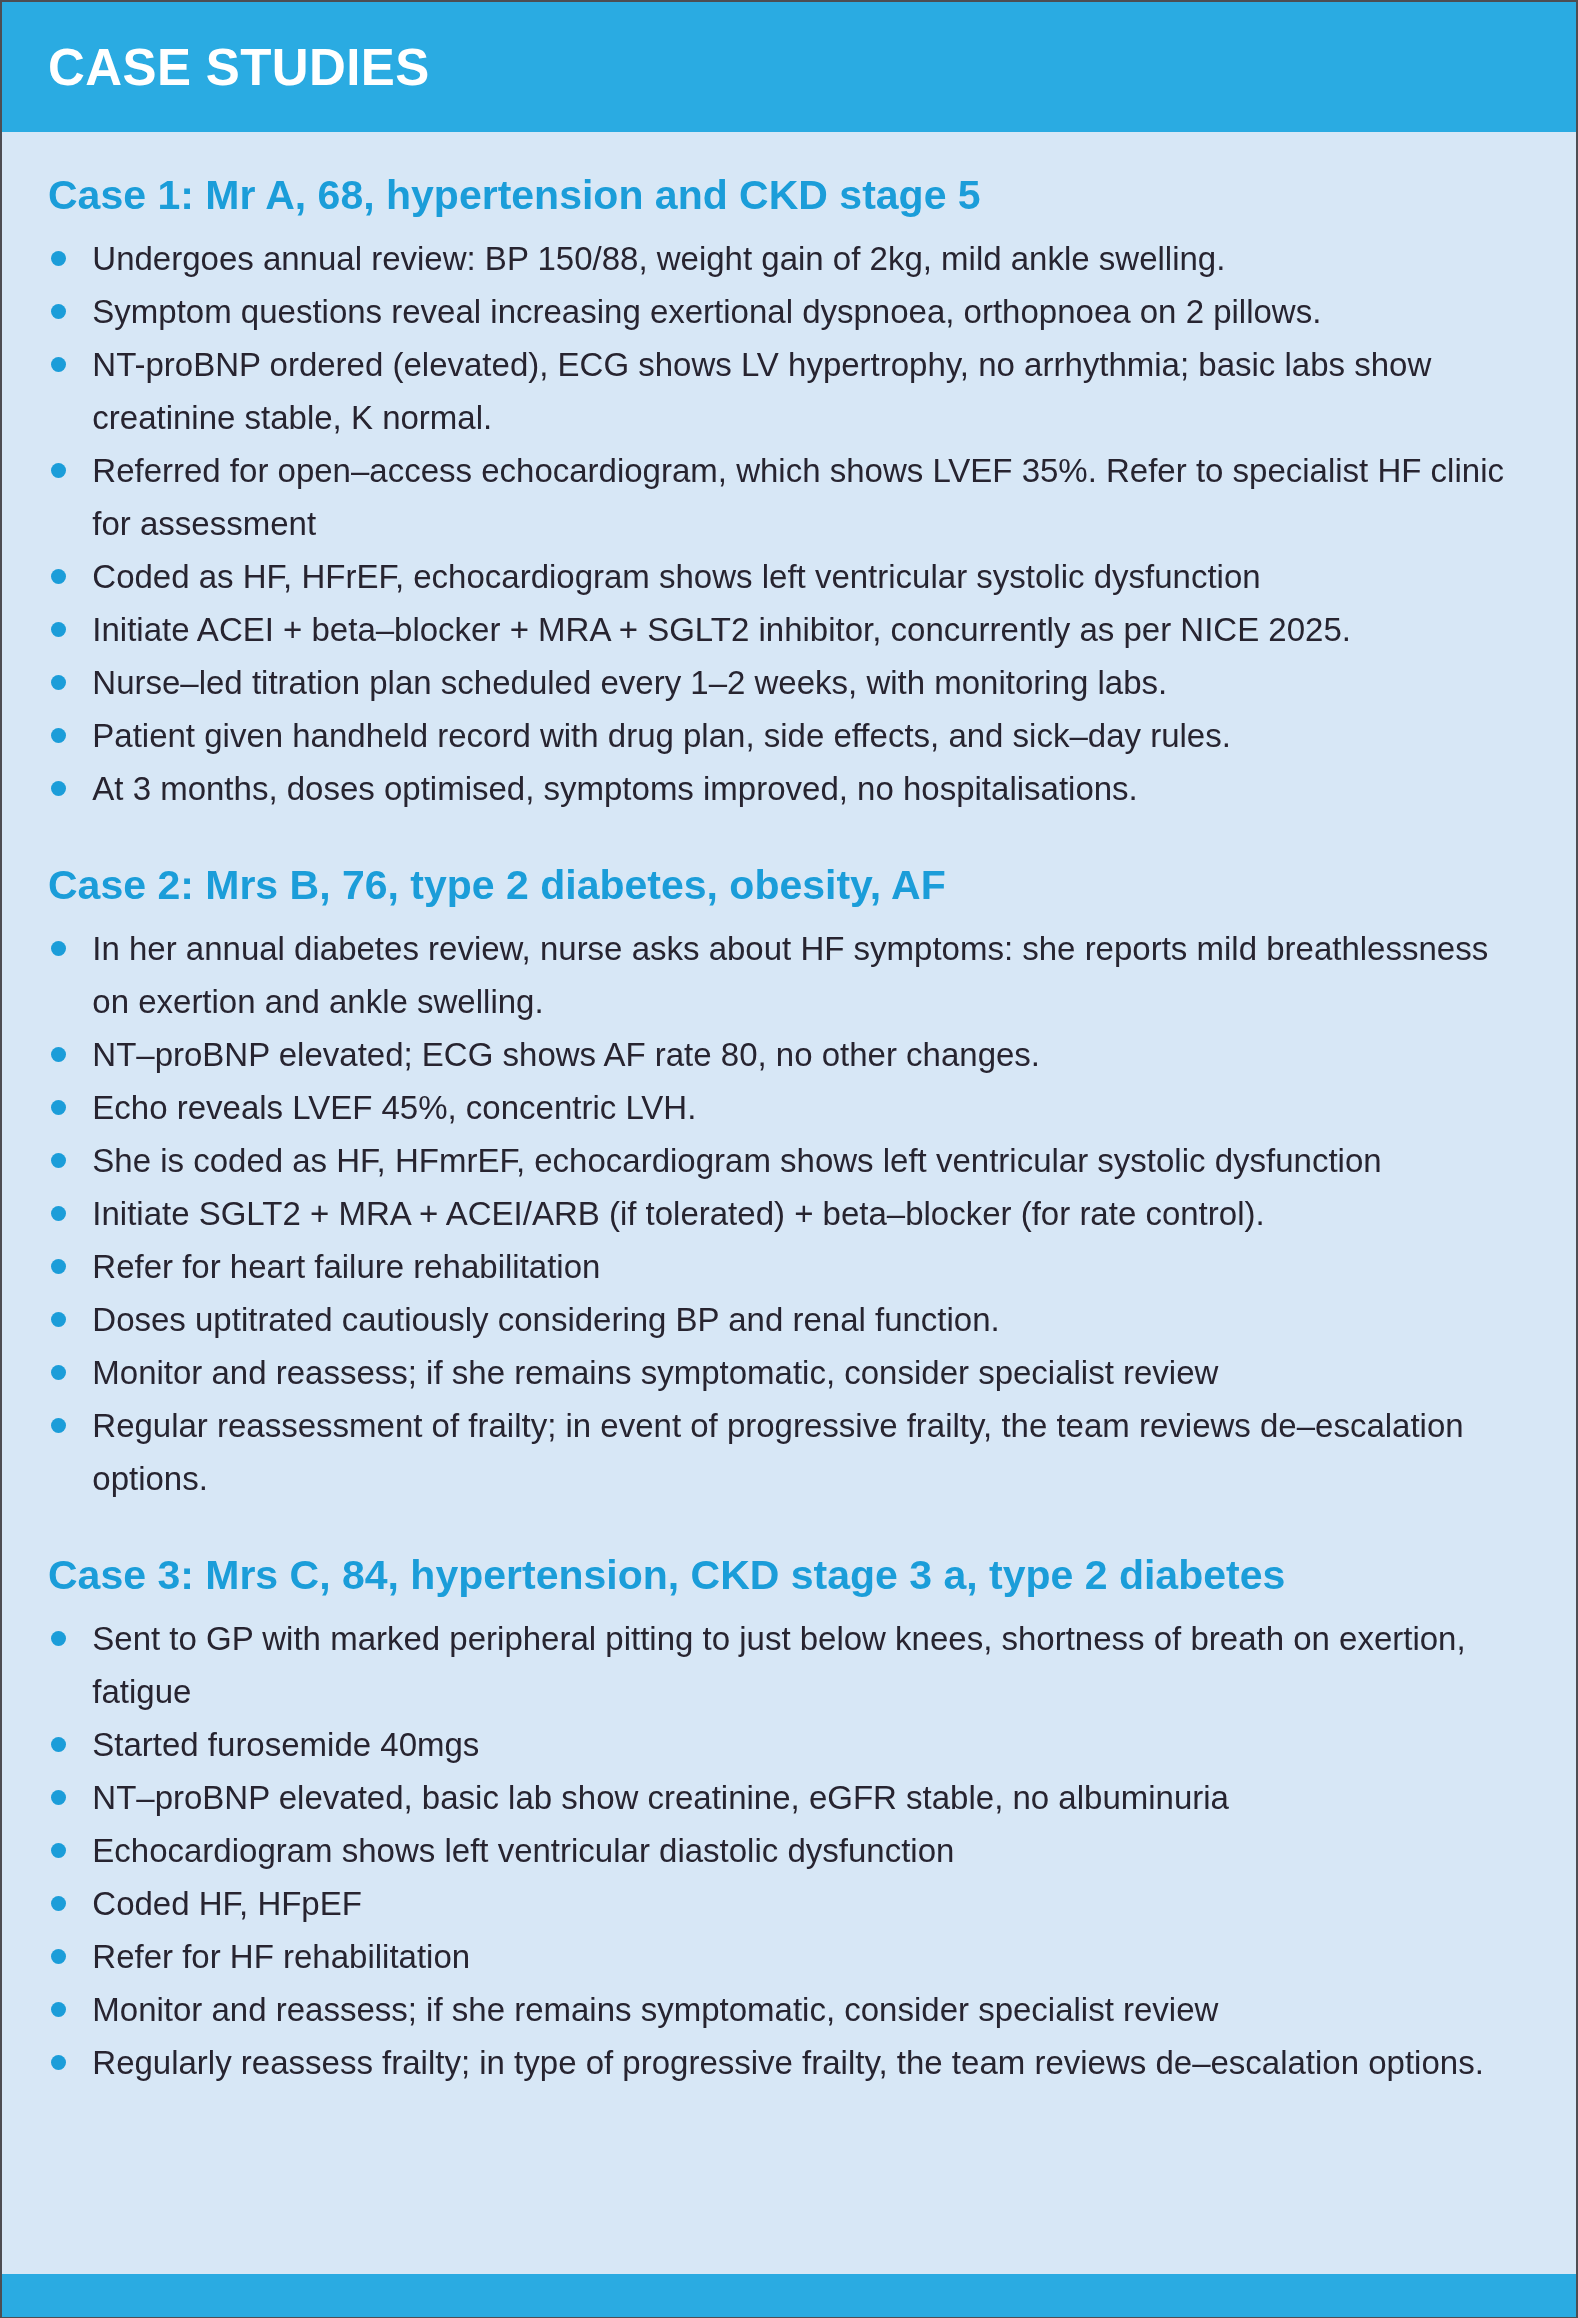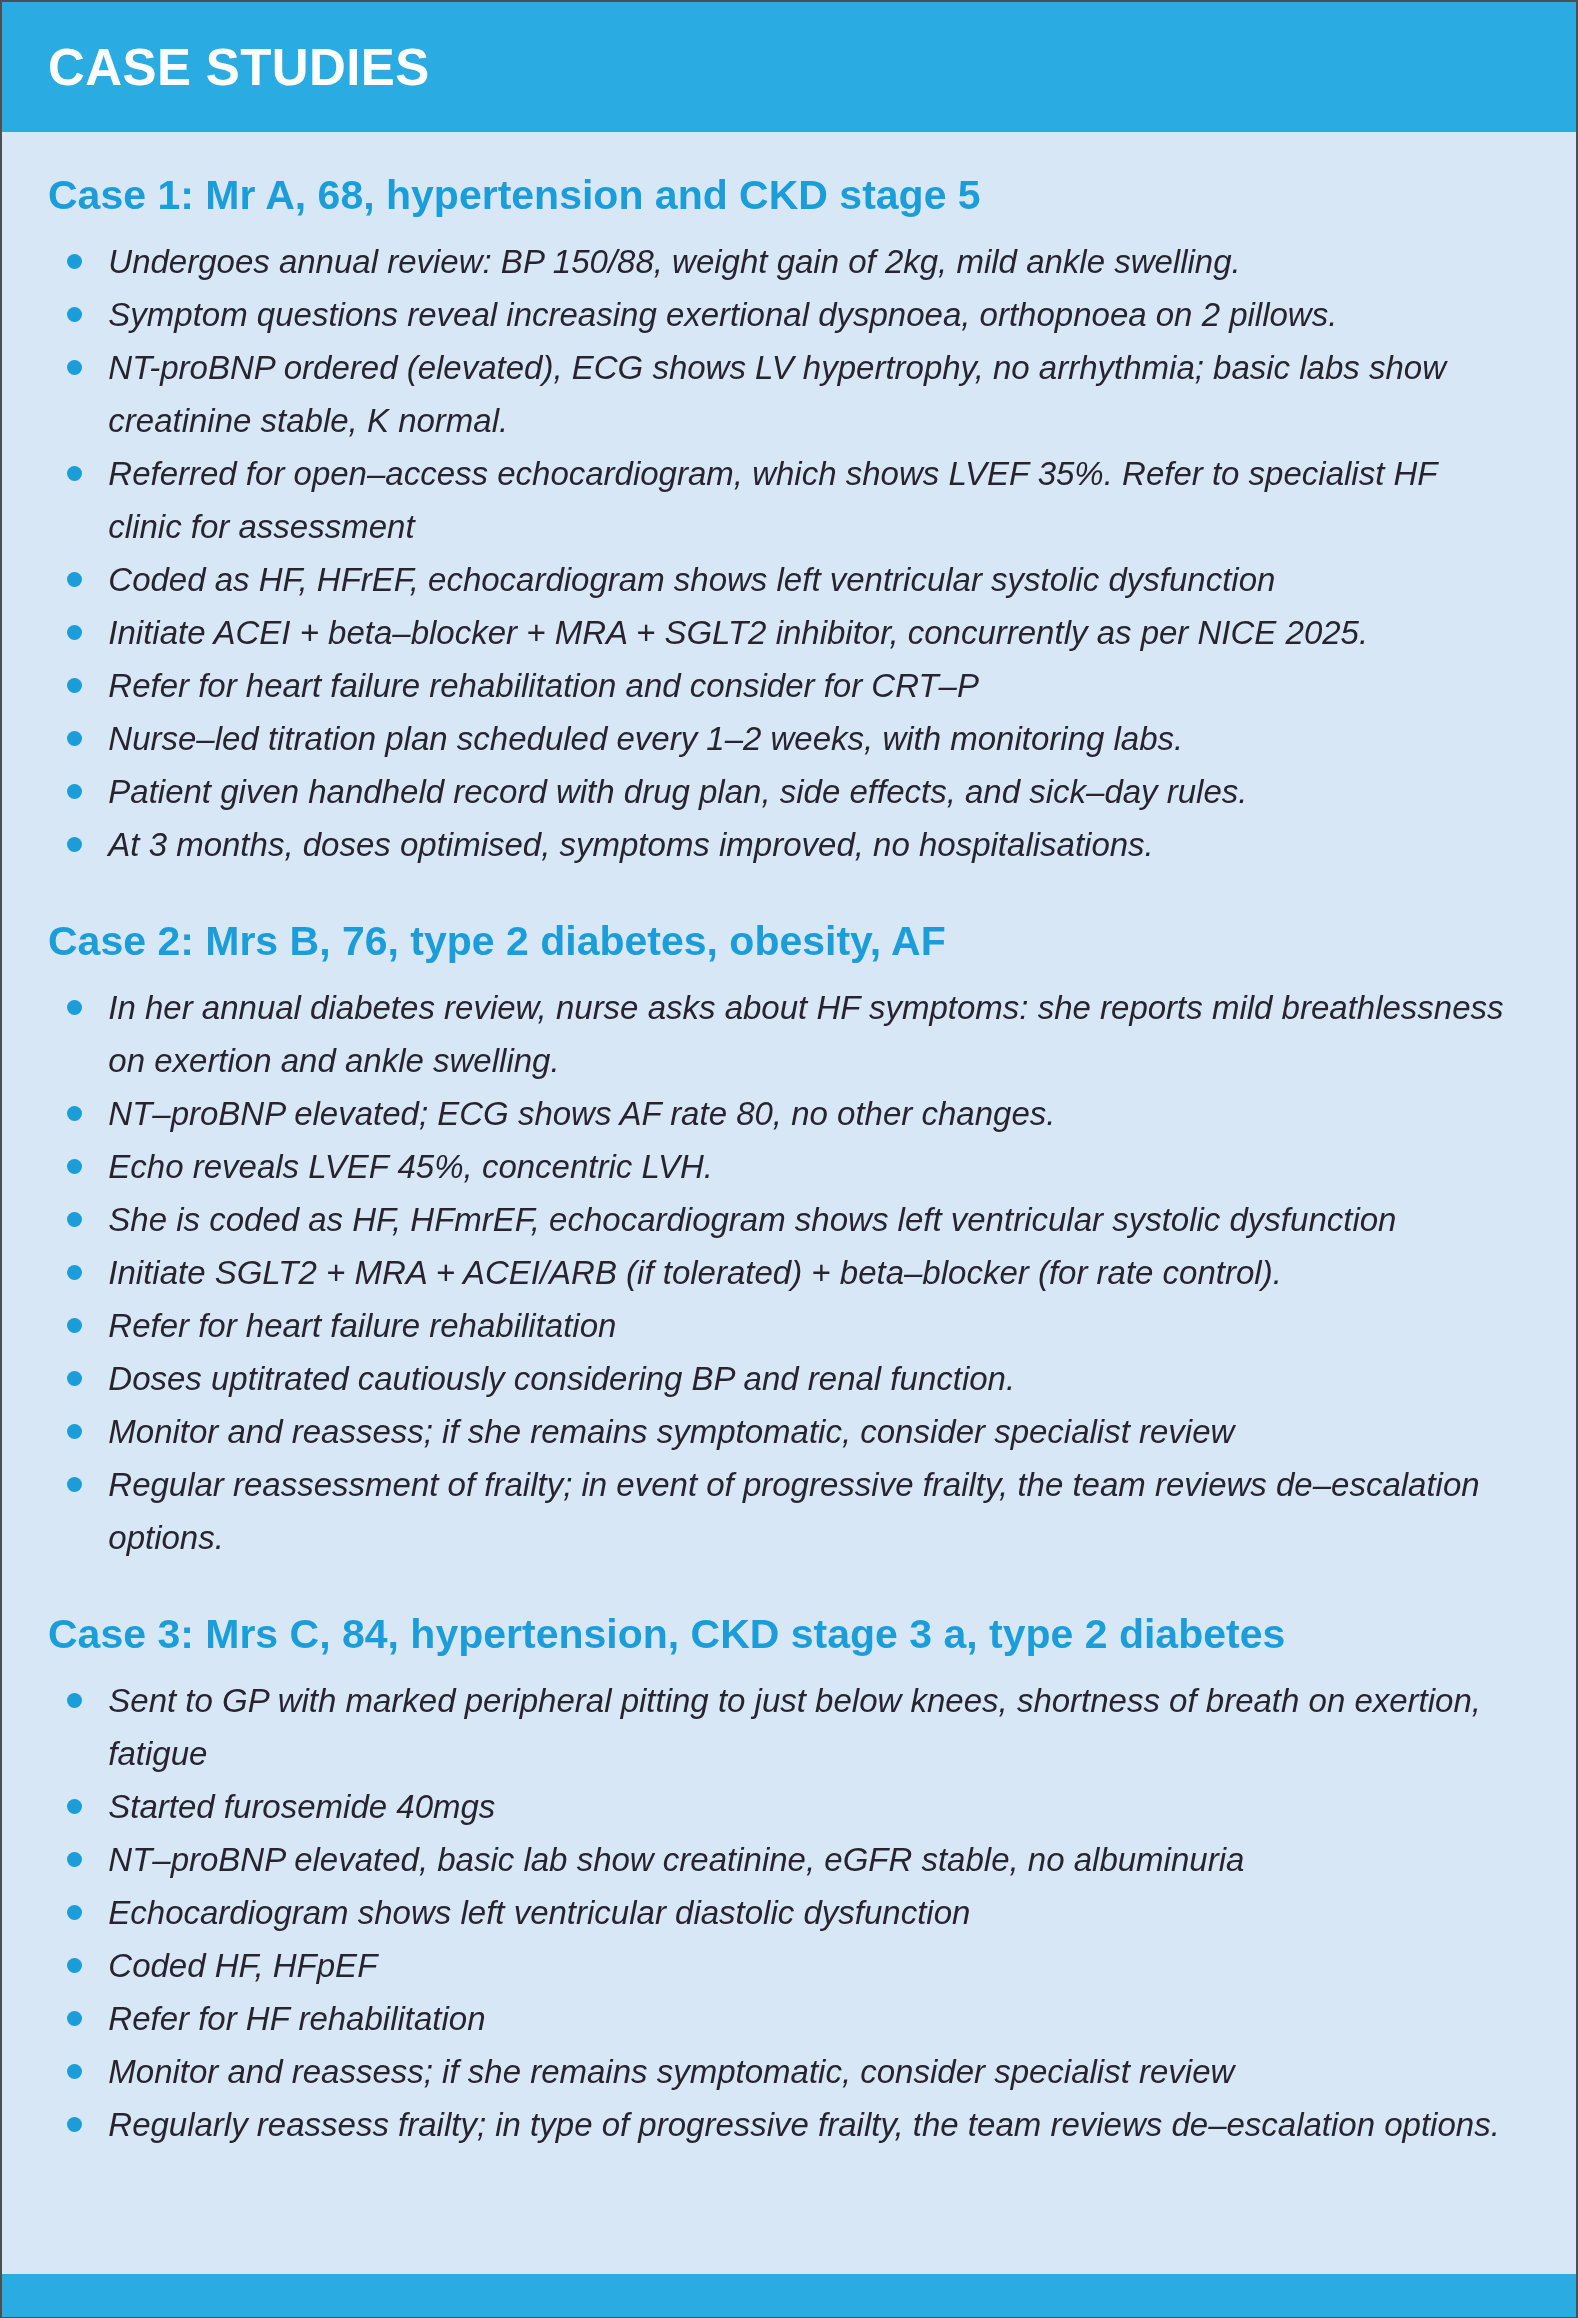--- a/index.html
+++ b/index.html
@@ -47,23 +47,22 @@
     font-size: 41px;
     line-height: 48px;
     font-weight: bold;
     margin: 46px 0 13px 0;
   }
   .case:first-child .case-heading {
     margin-top: 16.4px;
   }
   .bullet-list {
     list-style: none;
-    margin: 16px;
+    margin: 0;
     padding: 0;
-    font-style: italic;
   }
   .bullet-item {
     display: flex;
     align-items: flex-start;
     font-size: 33px;
     line-height: 53px;
     color: #272430;
   }
   .dot {
     flex: none;
@@ -117,24 +116,20 @@
   <li class="bullet-item">
     <span class="dot"></span>
     <span class="bullet-text">Coded as HF, HFrEF, echocardiogram shows left ventricular systolic dysfunction</span>
   </li>
 
   <li class="bullet-item">
     <span class="dot"></span>
     <span class="bullet-text">Initiate ACEI + beta–blocker + MRA + SGLT2 inhibitor, concurrently as per NICE 2025.</span>
   </li>
 
-  <li class="bullet-item">
-    <span class="dot"></span>
-    <span class="bullet-text">Refer for heart failure rehabilitation and consider for CRT–P</span>
-  </li>
 
   <li class="bullet-item">
     <span class="dot"></span>
     <span class="bullet-text">Nurse–led titration plan scheduled every 1–2 weeks, with monitoring labs.</span>
   </li>
 
   <li class="bullet-item">
     <span class="dot"></span>
     <span class="bullet-text">Patient given handheld record with drug plan, side effects, and sick–day rules.</span>
   </li>

